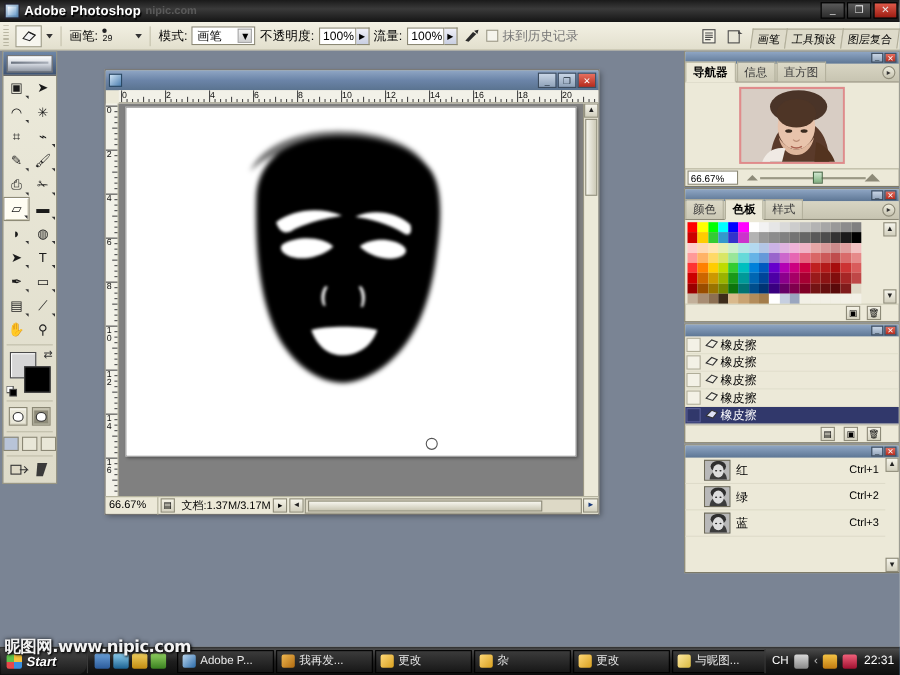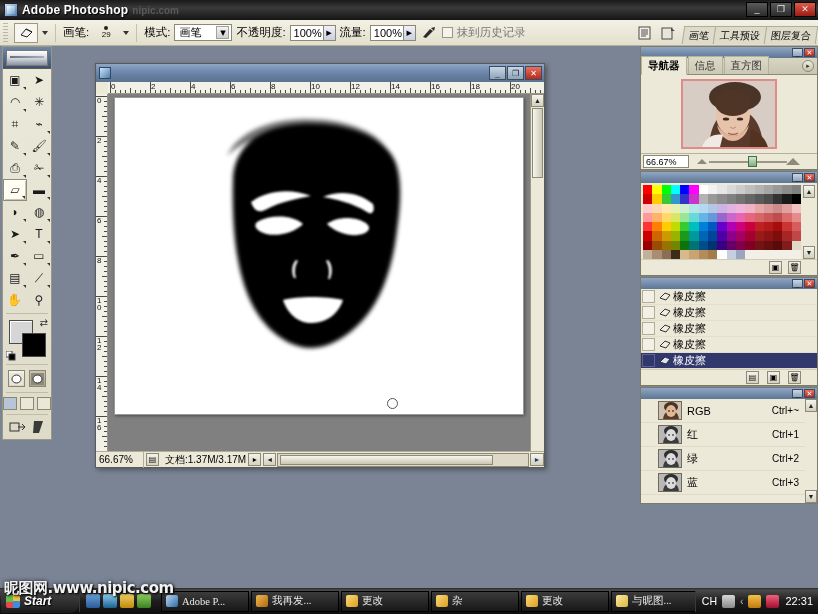--- a/index.html
+++ b/index.html
@@ -79,21 +79,21 @@
   .ob-sep { width:1px; height:18px; background:#c3c0ab; margin:0 3px; }
   .ob-label { font-size:11.5px; color:#000; white-space:nowrap; }
   .tool-swatch {
     width: 24px; height:20px; border:1px solid #9c9984; background:#f7f6ef;
     display:flex;align-items:center;justify-content:center;
   }
   .mini-arrow { width:0;height:0;border-left:3px solid transparent;
       border-right:3px solid transparent;border-top:4px solid #333; }
   .brush-preview {
     width: 26px; height: 22px; display:flex;flex-direction:column;
-    align-items:center;justify-content:center; font-size:8px; color:#111;
+    align-items:flex-start;justify-content:center; font-size:8px; color:#111;
   }
   .brush-preview .dot { width:4px;height:4px;border-radius:50%;background:#222; }
   .ob-select {
     height:17px; border:1px solid #8b8874; background:#fff;
     display:flex; align-items:center; padding:0 2px 0 4px; min-width:58px;
     font-size:11px; justify-content:space-between;
   }
   .ob-select .arrowbox {
     width:13px;height:13px;background:linear-gradient(to bottom,#f4f4f4,#cfcfcf);
     border:1px solid #a0a0a0;display:flex;align-items:center;justify-content:center;
@@ -240,21 +240,21 @@
     display:flex;align-items:center;
   }
   #doc-status .sizeinfo { padding-left:6px; display:flex;align-items:center;
       height:16px; }
   #doc-status .hscroll { flex:1; height:14px; border:1px solid #8d8a78;
       background:#ddd9c6; margin:0 1px; position:relative; }
   #doc-status .hthumb { position:absolute; left:2px; top:1px; width:85%; height:10px;
       background:linear-gradient(to bottom,#f7f6ef,#c9c6b3); border:1px solid #8d8a78; }
 
   
-  #dock { position:absolute; right:0; top:0; width:178px; }
+  #dock { position:absolute; right:0; top:0; width:196px; }
   .panel {
     background:#ece9d8; border:1px solid #7d7a68;
     margin-bottom:1px; position:relative;
   }
   .panel-bar {
     height:11px; background:linear-gradient(to bottom,#8fa6c4,#5d7694);
     display:flex; align-items:center; justify-content:flex-end; padding-right:2px;
     gap:1px;
   }
   .pb-btn { width:11px;height:9px; border:1px solid #3c4c5e;
@@ -360,21 +360,21 @@
   #quicklaunch { display:flex; align-items:center; gap:3px;
       padding:0 6px; border-left:1px solid #3a3a3a; height:22px; }
   .ql-icon { width:14px;height:14px; border-radius:2px; }
   #tasklist { display:flex; align-items:center; flex:1; gap:2px;
       padding-left:4px; overflow:hidden; }
   .task-btn {
     height:21px; min-width:88px; max-width:92px;
     background:linear-gradient(to bottom,#3b3b3b,#171717);
     border:1px solid #000; display:flex; align-items:center; gap:4px;
     padding:0 4px; color:#e8e8e8; font-size:10.5px;
-    white-space:nowrap; overflow:hidden;font-family:Liberation Serif, serif;
+    white-space:nowrap; overflow:hidden;
   }
   .task-btn .ticon { width:12px;height:12px; flex:0 0 12px; border-radius:2px; }
   #tray { display:flex; align-items:center; gap:5px; padding:0 6px;
       border-left:1px solid #3a3a3a; height:22px; color:#fff; font-size:10.5px; }
   #tray .trayicon { width:13px;height:13px;border-radius:2px; }
   #clock { color:#fff; font-size:11px; padding-right:5px; }
   #watermark {
     position:absolute; left:4px; bottom:16px;
     font-size:15px; font-weight:bold; color:#f2f2f2;
     text-shadow: 1px 1px 2px #000, 0 0 4px rgba(0,0,0,.8);
@@ -900,20 +900,26 @@
             <div class="tri-big" style="position:absolute;right:3px"></div>
           </div>
           <div style="width:8px;height:8px"></div>
         </div>
       </div>
 
       <div class="panel">
         <div class="panel-bar">
           <div class="pb-btn">_</div>
           <div class="pb-btn close">✕</div>
+        </div>
+        <div class="tabrow" id="sw-tabs">
+          <div class="ptab">颜色</div>
+            <div class="ptab active">色板</div>
+            <div class="ptab">样式</div>
+            <div class="pmenu">▸</div>
         </div>
         <div id="sw-body">
           <div id="sw-grid">
               <div style="background: rgb(255, 0, 0);"></div>
               <div style="background: rgb(255, 255, 0);"></div>
               <div style="background: rgb(0, 255, 0);"></div>
               <div style="background: rgb(0, 255, 255);"></div>
               <div style="background: rgb(0, 0, 255);"></div>
               <div style="background: rgb(255, 0, 255);"></div>
               <div style="background: rgb(255, 255, 255);"></div>
@@ -1110,33 +1116,20 @@
       <div class="panel">
         <div class="panel-bar">
           <div class="pb-btn">_</div>
           <div class="pb-btn close">✕</div>
         </div>
         <div style="display:flex">
           <div style="flex:1" id="ch-list">
               <div class="ch-row">
                 <span class="ch-eye"></span>
                 <span class="ch-thumb"><svg width="24" height="19" viewBox="0 0 24 19">
-                    <rect width="24" height="19" fill="#cfc0b4"></rect>
-                    <ellipse cx="12" cy="5" rx="7" ry="5" fill="#4a3226"></ellipse>
-                    <path d="M4 19 C4 12 7 9 12 9 C17 9 20 12 20 19 Z" fill="#5c3a27"></path>
-                    <ellipse cx="12" cy="9" rx="5" ry="6" fill="#e2b894"></ellipse>
-                    <ellipse cx="10" cy="9" rx="1" ry=".7" fill="#2a1a12"></ellipse>
-                    <ellipse cx="14" cy="9" rx="1" ry=".7" fill="#2a1a12"></ellipse>
-                  </svg></span>
-                <span class="ch-name">RGB</span>
-                <span class="ch-key">Ctrl+~</span>
-              </div>
-              <div class="ch-row">
-                <span class="ch-eye"></span>
-                <span class="ch-thumb"><svg width="24" height="19" viewBox="0 0 24 19">
                     <rect width="24" height="19" fill="#b8b8b8"></rect>
                     <ellipse cx="12" cy="5" rx="7" ry="5" fill="#2e2e2e"></ellipse>
                     <path d="M4 19 C4 12 7 9 12 9 C17 9 20 12 20 19 Z" fill="#3c3c3c"></path>
                     <ellipse cx="12" cy="9" rx="5" ry="6" fill="#ddd"></ellipse>
                     <ellipse cx="10" cy="9" rx="1" ry=".7" fill="#222"></ellipse>
                     <ellipse cx="14" cy="9" rx="1" ry=".7" fill="#222"></ellipse>
                   </svg></span>
                 <span class="ch-name">红</span>
                 <span class="ch-key">Ctrl+1</span>
               </div>

